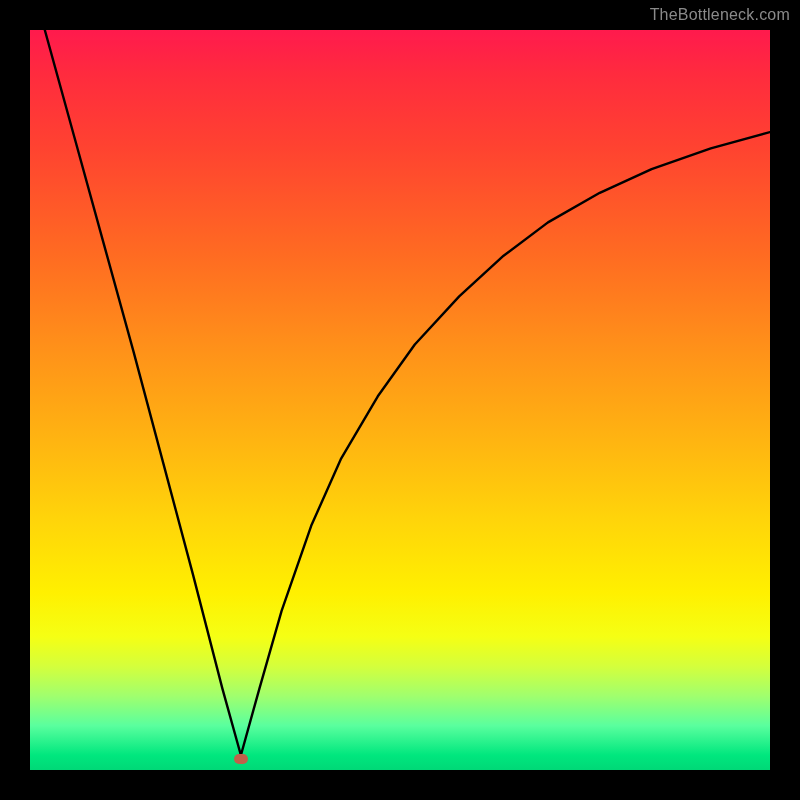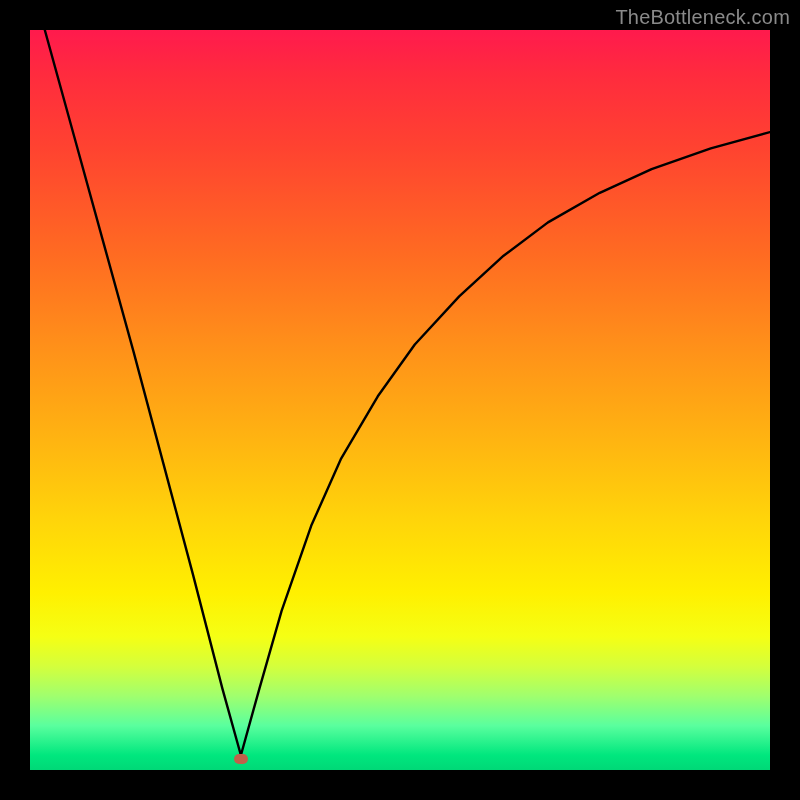--- a/index.html
+++ b/index.html
@@ -60,21 +60,21 @@
     height: 10px;
     background: #c0604a;
     border-radius: 5px;
     transform: translate(-50%, -50%);
   }
   .watermark {
     position: absolute;
     top: 6px;
     right: 10px;
     color: #8a8a8a;
-    font-size: 20px;
+    font-size: 16px;
     font-weight: 500;
     letter-spacing: 0.2px;
     user-select: none;
   }
 </style>
 </head>
 <body>
 
 <div class="frame">
   <div class="watermark">TheBottleneck.com</div>

